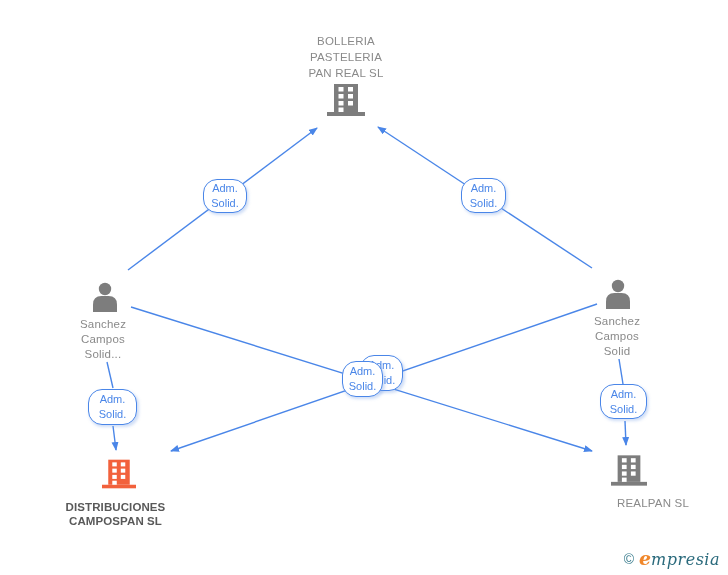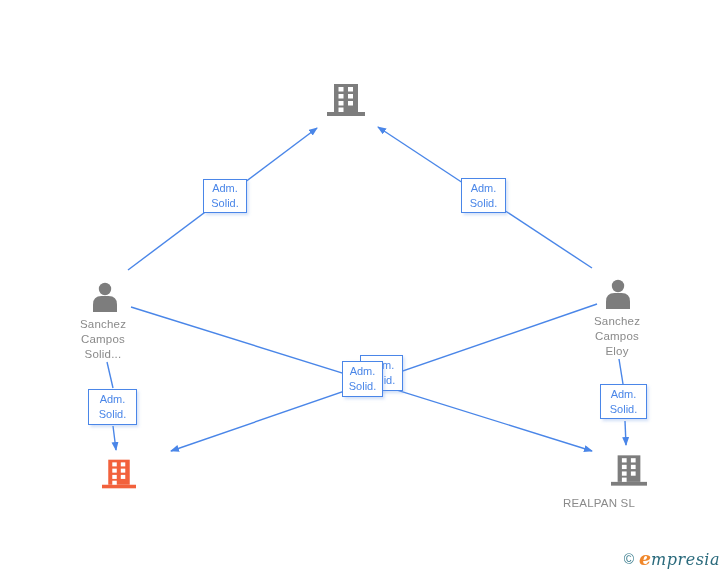--- a/index.html
+++ b/index.html
@@ -10,21 +10,21 @@
   svg.wires{position:absolute;left:0;top:0;z-index:1;}
   .node-label{
     position:absolute;z-index:3;text-align:center;color:#8a8a8a;
     font-size:11.5px;line-height:15px;letter-spacing:.2px;cursor:pointer;
   }
   .node-label.top{line-height:16px;}
   .node-label.highlight{color:#595959;font-weight:bold;font-size:11.5px;line-height:14px;letter-spacing:.1px;}
   .icon-wrap{position:absolute;z-index:3;cursor:pointer;}
   .edge-box{
     position:absolute;z-index:4;background:#ffffff;border:1.5px solid #4a86e8;
-    border-radius:0;color:#4a86e8;font-size:11px;line-height:15px;
+    border-radius:14px;color:#4a86e8;font-size:11px;line-height:15px;
     text-align:center;display:flex;align-items:center;justify-content:center;
     padding:2px 3px;box-sizing:border-box;
     box-shadow:1.5px 2px 3px rgba(120,160,230,.35);
   }
   .edge-box.back{z-index:3;}
   .edge-box.front{z-index:5;}
   .logo{
     position:absolute;right:8px;bottom:6px;z-index:3;white-space:nowrap;cursor:pointer;
     font-family:"DejaVu Serif", serif;
   }
@@ -70,20 +70,25 @@
           <rect x="11.5" y="23.5" width="5" height="4.5"></rect>
         </g>
       </symbol>
       <symbol id="person" viewBox="0 0 30 30">
         <circle cx="15" cy="7" r="6.2"></circle>
         <path d="M3,30 L3,22.5 Q3,14 11.5,14 L18.5,14 Q27,14 27,22.5 L27,30 Z"></path>
       </symbol>
     </defs>
   </svg>
 
+  <div class="node-label top" style="left:286px;top:33px;width:120px;">
+    <div>BOLLERIA</div>
+    <div>PASTELERIA</div>
+    <div>PAN REAL SL</div>
+  </div>
   <div class="icon-wrap" style="left:327px;top:84px;width:38px;height:32px;">
     <svg width="38" height="32" fill="#7d7d7d">
         <use href="#building"></use>
       </svg>
   </div>
 
   <div class="icon-wrap" style="left:90px;top:282px;width:30px;height:30px;">
     <svg width="30" height="30" fill="#7d7d7d">
         <use href="#person"></use>
       </svg>
@@ -95,35 +100,39 @@
   </div>
 
   <div class="icon-wrap" style="left:603px;top:279px;width:30px;height:30px;">
     <svg width="30" height="30" fill="#7d7d7d">
         <use href="#person"></use>
       </svg>
   </div>
   <div class="node-label" style="left:567px;top:314px;width:100px;">
     <div>Sanchez</div>
     <div>Campos</div>
-    <div>Eloy</div>
+    <div>Solid</div>
   </div>
 
   <div class="icon-wrap" style="left:102px;top:458px;width:34px;height:32px;">
     <svg width="34" height="32" fill="#f2613c">
         <use href="#building"></use>
       </svg>
   </div>
+  <div class="node-label highlight" style="left:43px;top:500px;width:145px;">
+    <div>DISTRIBUCIONES</div>
+    <div>CAMPOSPAN SL</div>
+  </div>
 
   <div class="icon-wrap" style="left:611px;top:454px;width:36px;height:33px;">
     <svg width="36" height="33" fill="#7d7d7d">
         <use href="#building"></use>
       </svg>
   </div>
-  <div class="node-label" style="left:549px;top:496px;width:100px;">
+  <div class="node-label" style="left:603px;top:496px;width:100px;">
     <div>REALPAN SL</div>
   </div>
 
   <div class="edge-box" style="left:203px;top:179px;width:44px;height:34px;">Adm. Solid.</div>
   <div class="edge-box" style="left:461px;top:178px;width:45px;height:35px;">Adm. Solid.</div>
   <div class="edge-box" style="left:88px;top:389px;width:49px;height:36px;">Adm. Solid.</div>
   <div class="edge-box" style="left:600px;top:384px;width:47px;height:35px;">Adm. Solid.</div>
   <div class="edge-box back" style="left:360px;top:355px;width:43px;height:36px;">Adm. Solid.</div>
   <div class="edge-box front" style="left:342px;top:361px;width:41px;height:36px;">Adm. Solid.</div>
 

